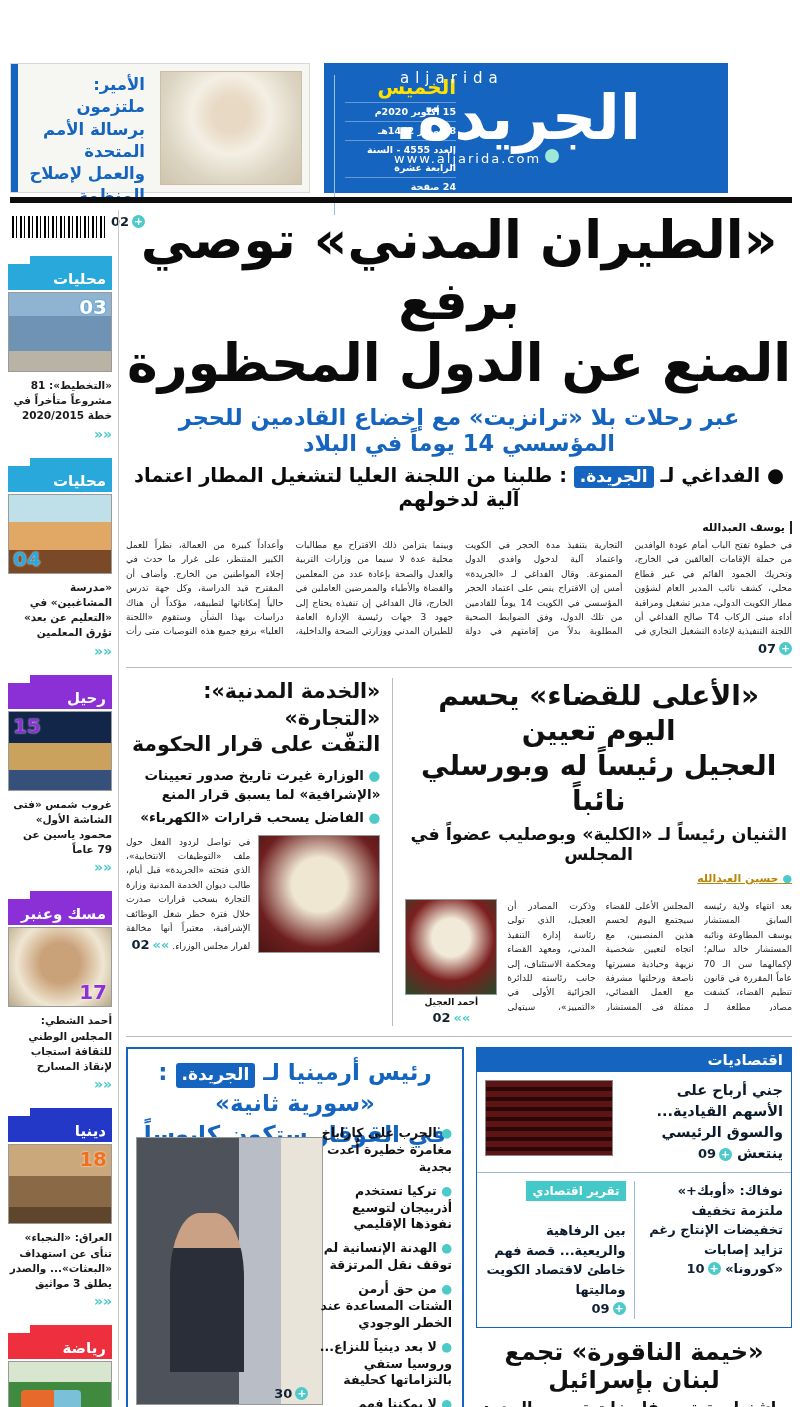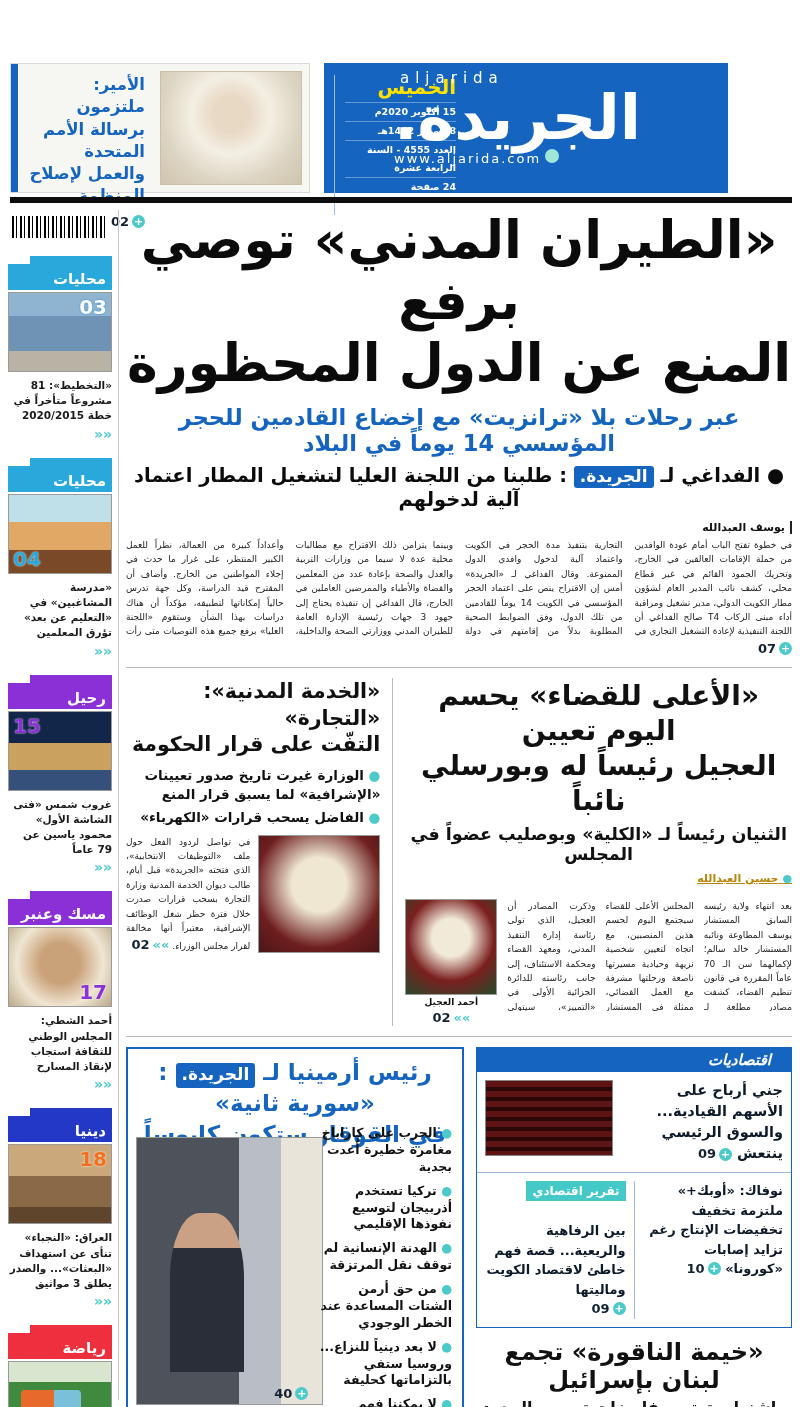--- a/index.html
+++ b/index.html
@@ -87,21 +87,21 @@
   .civ-b { font-size:13.5px; font-weight:bold; line-height:1.4; text-align:right; margin-bottom:4px; }
   .civ-body-row { display:flex; gap:8px; margin-top:8px;align-items:center; }
   .ph-fadel { flex:none; width:122px; height:118px; border:1px solid #999;
     background:radial-gradient(circle at 50% 42%, #efe7d2 0 30%, #6e1f1f 70%, #4a1515 100%); }
   .civ-body { flex:1; font-size:9px; line-height:1.6; text-align:justify; height:118px; overflow:hidden; color:#222; }
 
   
   .botmid { display:flex; gap:12px; margin-top:8px; }
   .bm-right { flex:1; }
   .econ-box { border:1px solid #1565c0; }
-  .econ-head { background:#1565c0; color:#fff; font-weight:bold; font-size:15px; padding:3px 20px;font-style:italic; }
+  .econ-head { background:#1565c0; color:#fff; font-weight:bold; font-size:15px; padding:3px 8px; }
   .econ-item1 { display:flex; gap:8px; padding:8px; border-bottom:1px solid #9db9dd; }
   .econ-t1 { flex:1; font-size:14.5px; font-weight:bold; line-height:1.45; text-align:right; color:#0c1a2a; }
   .ph-bourse { flex:none; width:128px; height:76px; border:1px solid #888;
     background:repeating-linear-gradient(180deg,#5e1414 0 6px,#2a0808 6px 10px), linear-gradient(#000,#000); }
   .econ-row2 { display:flex; padding:8px; gap:8px; }
   .econ-c { flex:1; font-size:13px; font-weight:bold; line-height:1.5; text-align:right; color:#0c1a2a; }
   .econ-c + .econ-c { border-right:1px solid #9db9dd; padding-right:8px; }
   .tq-chip { background:#45c8c8; color:#fff; font-size:12px; font-weight:bold; padding:1px 6px; display:inline-block; margin-bottom:20px; }
   .naq { margin-top:10px; }
   .naq-hl { font-size:24px; font-weight:bold; text-align:center; }
@@ -335,20 +335,20 @@
         <div class="ph-arm"></div>
         <div class="arm-bullets">
           <div class="arm-b"><span class="bullet-t">●</span> <span>الحرب على كاراباخ مغامرة خطيرة أُعدت بجدية</span></div>
           <div class="arm-b"><span class="bullet-t">●</span> <span>تركيا تستخدم أذربيجان لتوسيع نفوذها الإقليمي</span></div>
           <div class="arm-b"><span class="bullet-t">●</span> <span>الهدنة الإنسانية لم توقف نقل المرتزقة</span></div>
           <div class="arm-b"><span class="bullet-t">●</span> <span>من حق أرمن الشتات المساعدة عند الخطر الوجودي</span></div>
           <div class="arm-b"><span class="bullet-t">●</span> <span>لا بعد دينياً للنزاع... وروسيا ستفي بالتزاماتها كحليفة</span></div>
           <div class="arm-b"><span class="bullet-t">●</span> <span>لا يمكننا فهم استمرار إسرائيل في تسليح باكو</span></div>
         </div>
         <div class="pgmark arm-mark">
-          <span>40</span>
+          <span>30</span>
             <span class="plus-ic">+</span>
         </div>
       </div>
     </div>
   </div>
 
 </div>
 
 </body></html>

